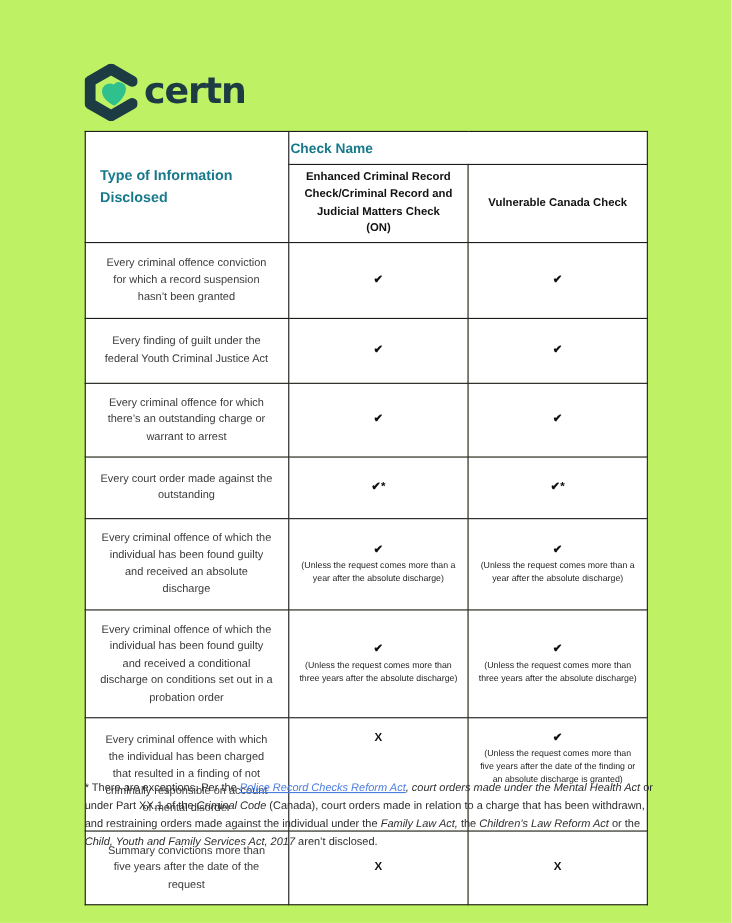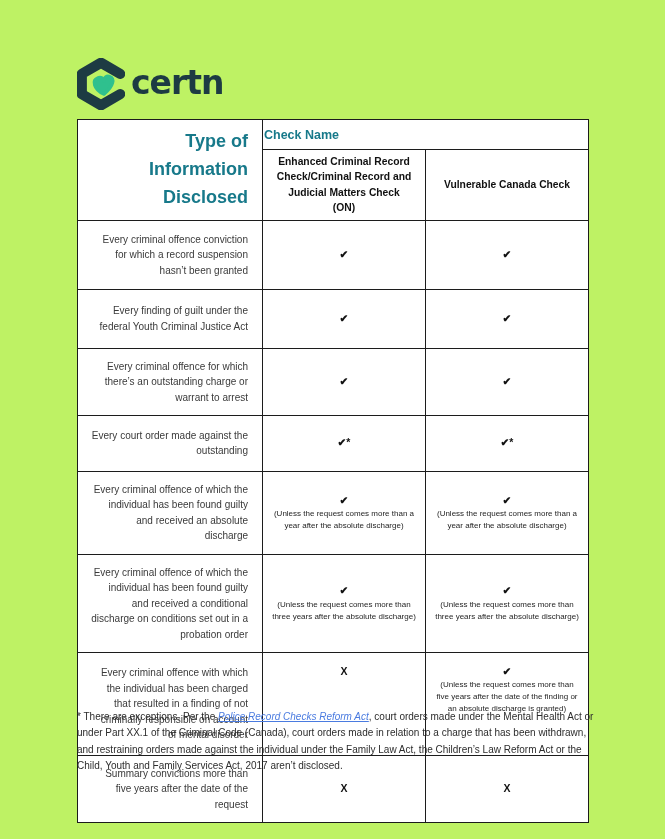--- a/index.html
+++ b/index.html
@@ -38,45 +38,45 @@
     border-collapse:collapse;
     table-layout:fixed;
   }
   .matrix th,.matrix td{
     border:1px solid #1c1c1c;
     background:#fff;
   }
   .col-label{width:185px;}
   .col-check{width:163px;}
   th.corner{
-    text-align:right;
+    text-align:left;
     vertical-align:middle;
     padding:6px 14px 6px 13px;
-    font-size:18px;
+    font-size:13px;
     line-height:1.55;
     font-weight:bold;
   }
   th.group{
     height:27px;
     text-align:left;
     vertical-align:middle;
     font-size:12.5px;
     font-weight:bold;
   }
   th.colhead{
     height:55px;
     vertical-align:middle;
     padding:4px 13px;
     font-size:10.3px;
     line-height:1.5;
     color:#111;
     font-weight:bold;
   }
   td.label-cell{
-    text-align:right;
+    text-align:center;
     vertical-align:middle;
     padding:7px 14px 7px 13px;
     font-size:10px;
     line-height:1.55;
     color:#3a3a3a;
   }
   td.mark-cell{
     text-align:center;
     vertical-align:middle;
     padding:4px 8px;
@@ -104,21 +104,21 @@
   .footnote{
     position:absolute;
     left:77px;
     top:699px;
     width:520px;
     font-size:10px;
     line-height:16.4px;
     color:#2d2d2d;
   }
   .seg-regular{font-style:normal;}
-  .seg-italic{}
+  .seg-italic{font-style:italic;}
   .seg-link{font-style:italic;text-decoration:underline;}
 </style>
 </head>
 <body>
 
 <div class="page">
 
   <header class="logo">
     <svg width="48" height="52" viewBox="0 0 52 56">
       <path d="M46.8 17 L26 5 L5.2 17 L5.2 39 L26 51 L46.8 39" fill="none" stroke="#1d3b43" stroke-width="11" stroke-linejoin="round" stroke-linecap="round"></path>

